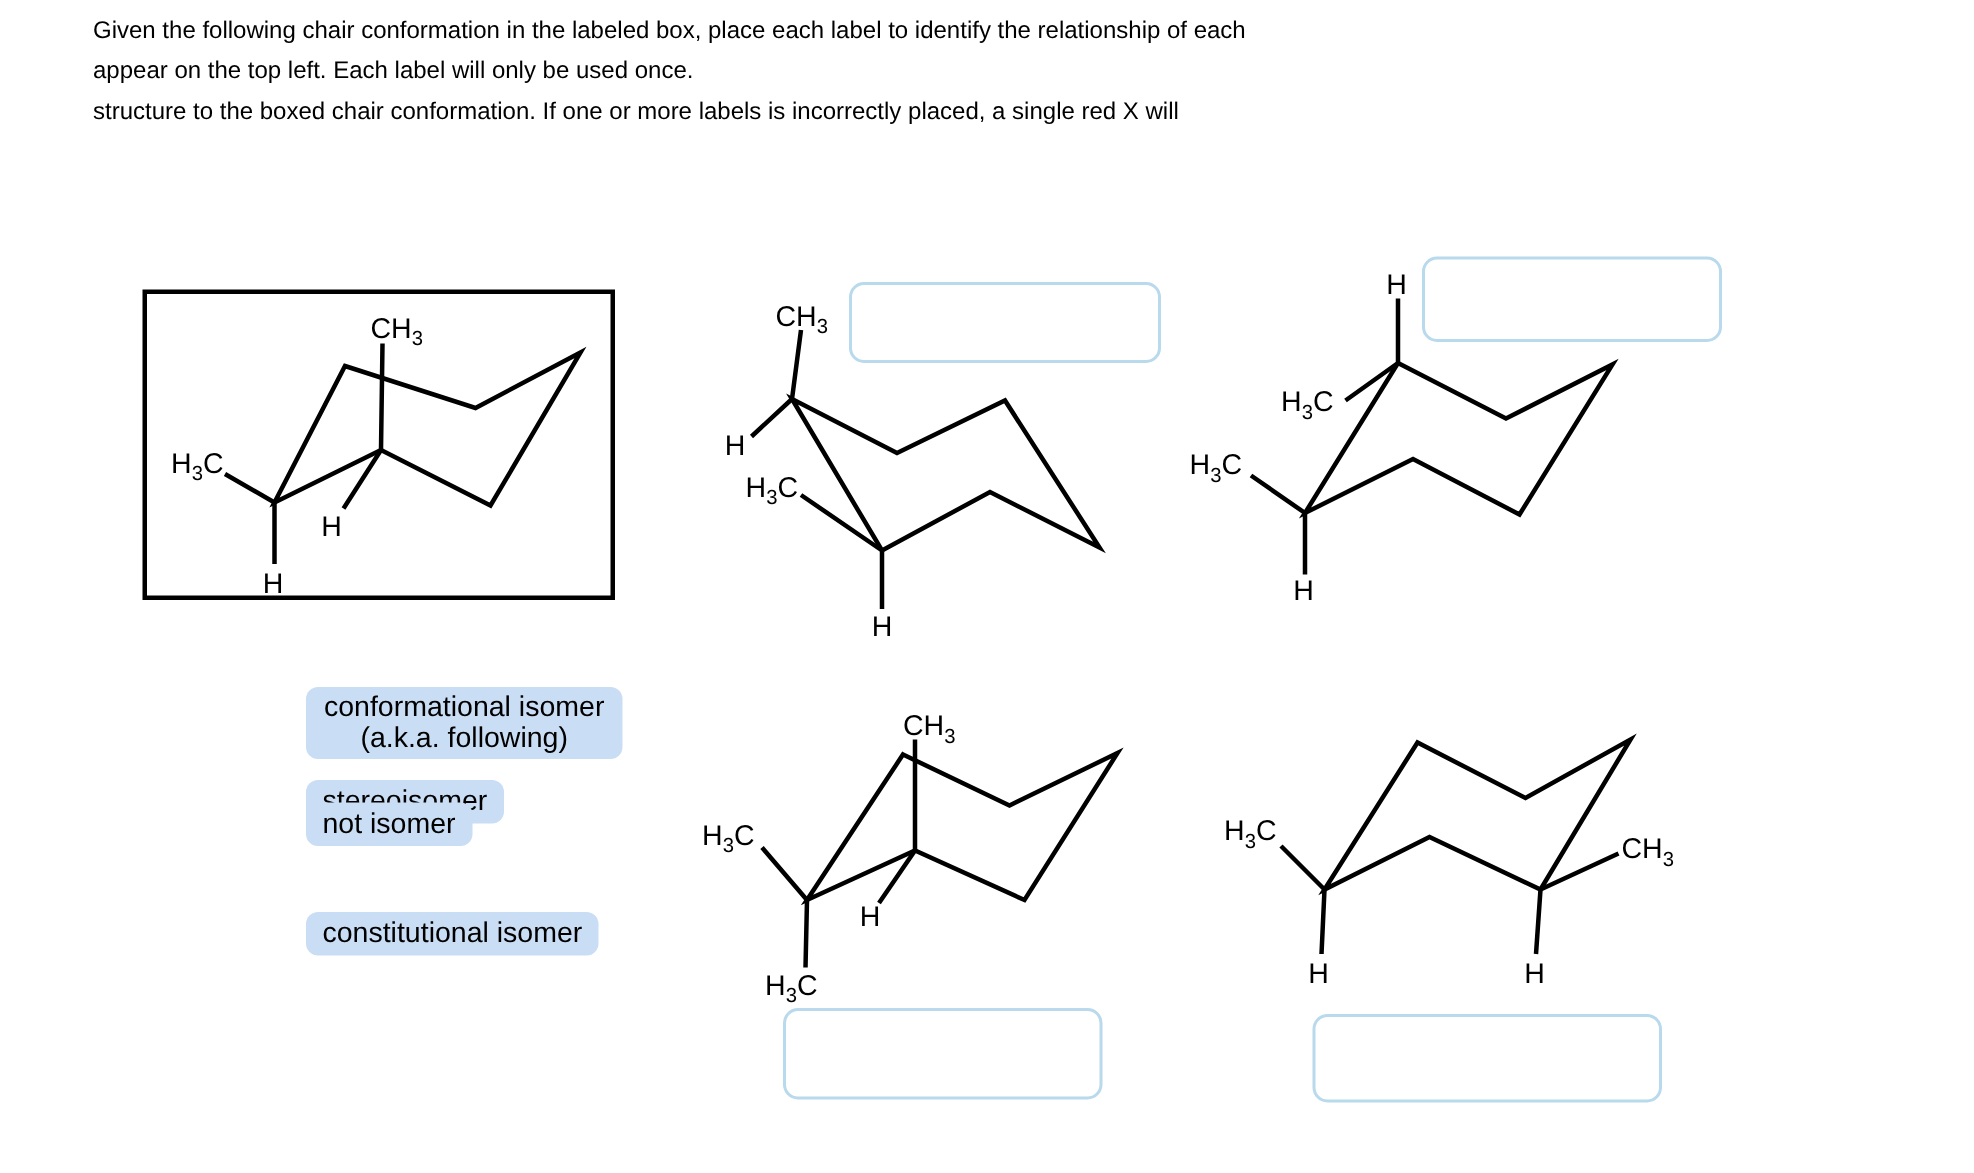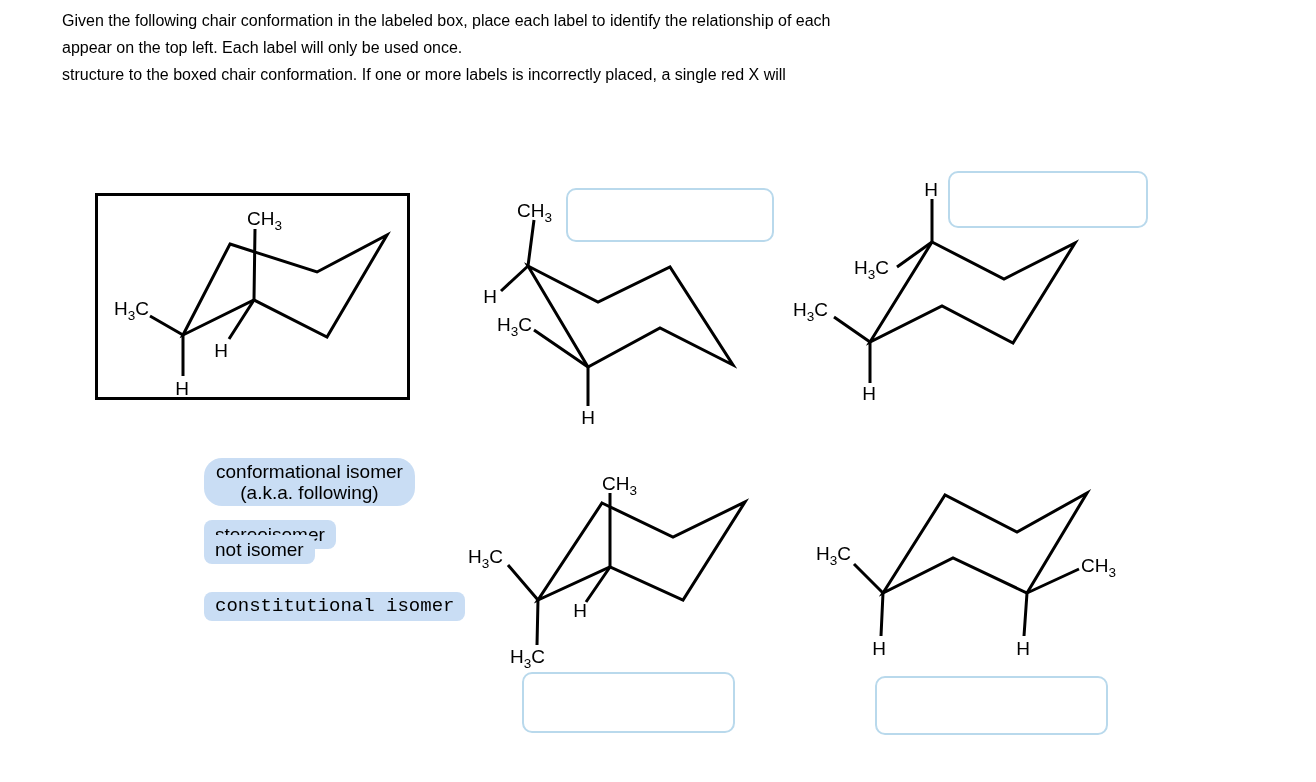--- a/index.html
+++ b/index.html
@@ -91,19 +91,19 @@
 <div class="answer-box" style="left:948px; top:171px; width:200px; height:57px;">
   <span></span>
 </div>
 <div class="answer-box" style="left:522px; top:672px; width:213px; height:61px;">
   <span></span>
 </div>
 <div class="answer-box" style="left:875px; top:676px; width:233px; height:59px;">
   <span></span>
 </div>
 
-<div class="chip two-line" style="left:204px; top:458px;border-radius:18px;">
+<div class="chip two-line" style="left:204px; top:458px;">
   <div>conformational isomer</div>
   <div>(a.k.a. following)</div>
 </div>
 <div class="chip" style="left:204px; top:520px;">stereoisomer</div>
 <div class="chip" style="left:204px; top:535px;">not isomer</div>
-<div class="chip" style="left:204px; top:592px;font-family:Liberation Mono, monospace;">constitutional isomer</div>
+<div class="chip" style="left:204px; top:608px;">constitutional isomer</div>
 
 </body></html>

